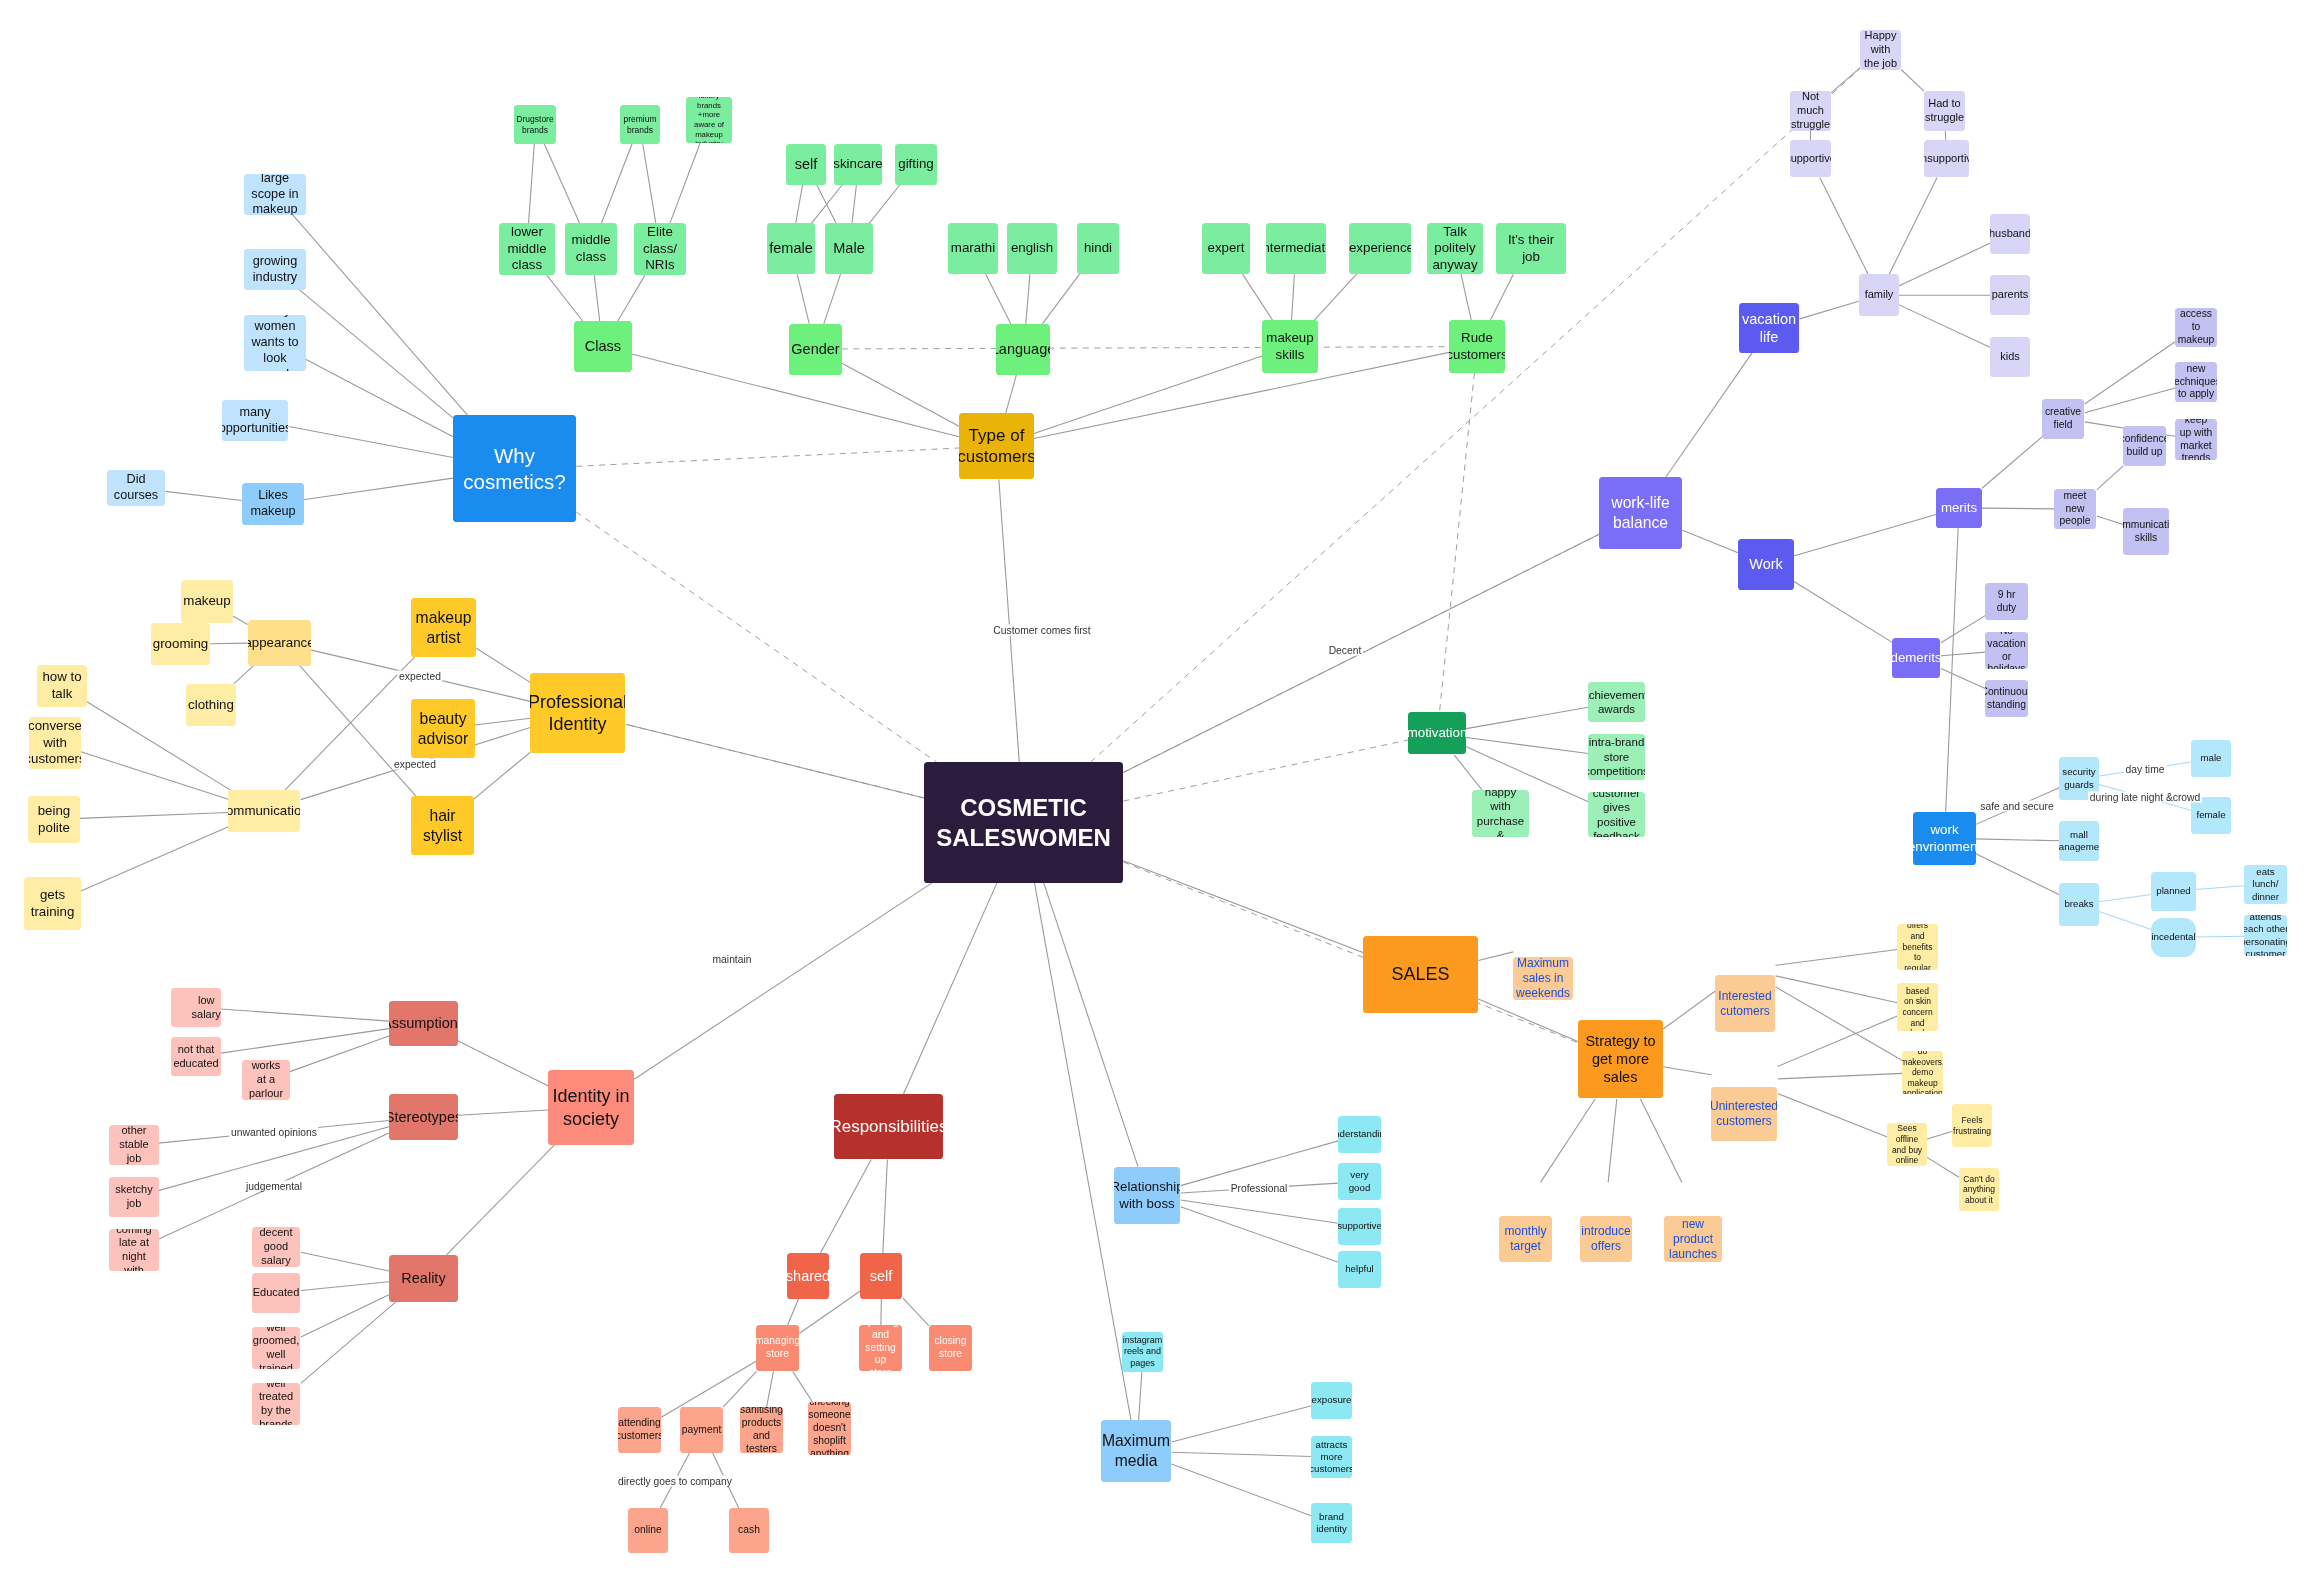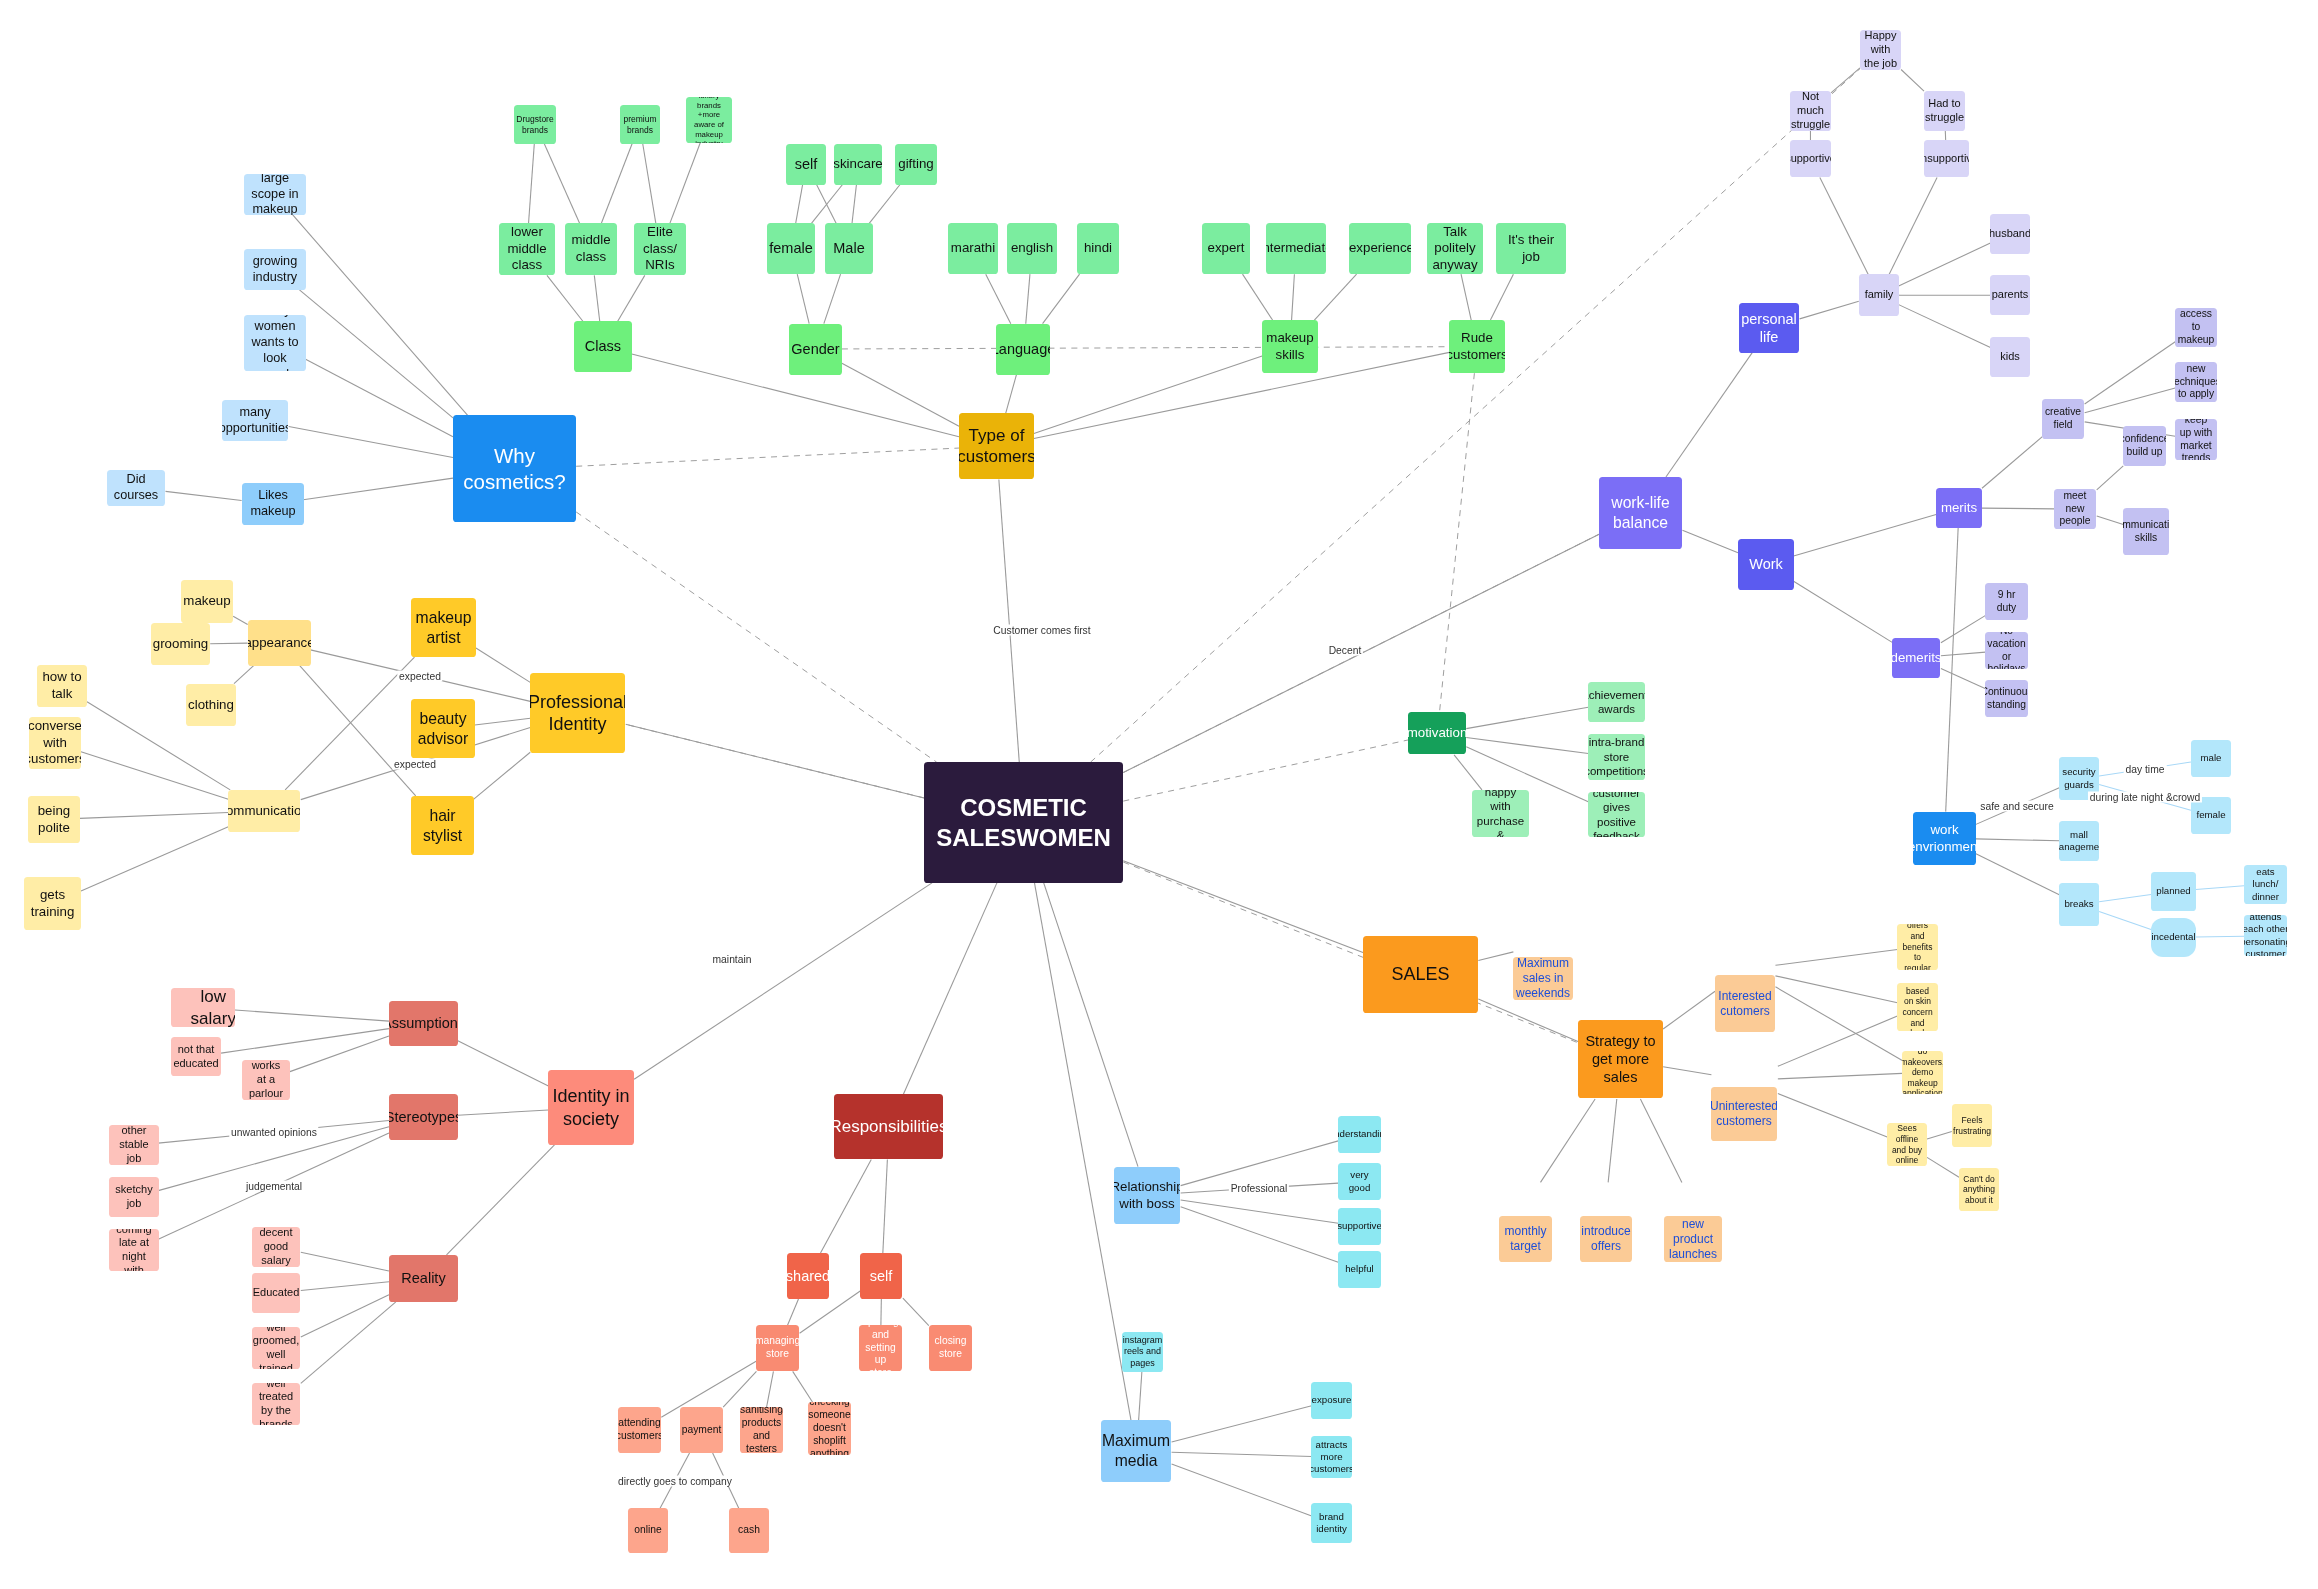--- a/index.html
+++ b/index.html
@@ -242,21 +242,21 @@
       <div class="node c-yellow-pale" style="left: 186px; top: 684px; width: 50px; height: 42px; font-size: 13.3px;">clothing</div>
       <div class="node c-yellow-pale" style="left: 228px; top: 790px; width: 72px; height: 42px; font-size: 13.3px;">communication</div>
       <div class="node c-yellow-pale" style="left: 37px; top: 665px; width: 50px; height: 42px; font-size: 13.3px;">how to talk</div>
       <div class="node c-yellow-pale" style="left: 29px; top: 717px; width: 52px; height: 52px; font-size: 13.3px;">converse with customers</div>
       <div class="node c-yellow-pale" style="left: 28px; top: 796px; width: 52px; height: 47px; font-size: 13.3px;">being polite</div>
       <div class="node c-yellow-pale" style="left: 24px; top: 877px; width: 57px; height: 53px; font-size: 13.3px;">gets training</div>
       <div class="node c-pink-node" style="left: 548px; top: 1070px; width: 86px; height: 75px; font-size: 18px;">Identity in society</div>
       <div class="node c-pink-mid" style="left: 389px; top: 1001px; width: 69px; height: 45px; font-size: 14.5px;">Assumptions</div>
       <div class="node c-pink-mid" style="left: 389px; top: 1094px; width: 69px; height: 46px; font-size: 14.5px;">Stereotypes</div>
       <div class="node c-pink-mid" style="left: 389px; top: 1255px; width: 69px; height: 47px; font-size: 14.5px;">Reality</div>
-      <div class="node c-pink-pale" style="left: 171px; top: 988px; width: 64px; height: 39px; font-size: 17px; padding-left: 24px;">low salary</div>
+      <div class="node c-pink-pale" style="left: 171px; top: 988px; width: 50px; height: 39px; font-size: 11px; padding-left: 24px;">low salary</div>
       <div class="node c-pink-pale" style="left: 171px; top: 1037px; width: 50px; height: 39px; font-size: 11px;">not that educated</div>
       <div class="node c-pink-pale" style="left: 242px; top: 1060px; width: 48px; height: 40px; font-size: 11px;">works at a parlour</div>
       <div class="node c-pink-pale" style="left: 109px; top: 1125px; width: 50px; height: 40px; font-size: 11px;">finding other stable job option</div>
       <div class="node c-pink-pale" style="left: 109px; top: 1177px; width: 50px; height: 40px; font-size: 11px;">sketchy job</div>
       <div class="node c-pink-pale" style="left: 109px; top: 1229px; width: 50px; height: 42px; font-size: 11px;">judges for coming late at night with makeup on</div>
       <div class="node c-pink-pale" style="left: 252px; top: 1227px; width: 48px; height: 40px; font-size: 11px;">decent good salary</div>
       <div class="node c-pink-pale" style="left: 252px; top: 1273px; width: 48px; height: 40px; font-size: 11px;">Educated</div>
       <div class="node c-pink-pale" style="left: 252px; top: 1327px; width: 48px; height: 42px; font-size: 11px;">well groomed, well trained</div>
       <div class="node c-pink-pale" style="left: 252px; top: 1383px; width: 48px; height: 42px; font-size: 11px;">well treated by the brands</div>
       <div class="node c-red-strong" style="left: 834px; top: 1094px; width: 109px; height: 65px; font-size: 17px;">Responsibilities</div>
@@ -295,21 +295,21 @@
       <div class="node c-cyan-light" style="left: 1311px; top: 1382px; width: 41px; height: 37px; font-size: 9.7px;">exposure</div>
       <div class="node c-cyan-light" style="left: 1311px; top: 1436px; width: 41px; height: 42px; font-size: 9.7px;">attracts more customers</div>
       <div class="node c-cyan-light" style="left: 1311px; top: 1503px; width: 41px; height: 40px; font-size: 9.7px;">brand identity</div>
       <div class="node c-green-strong" style="left: 1408px; top: 712px; width: 58px; height: 42px; font-size: 13.3px;">motivation</div>
       <div class="node c-green-lt" style="left: 1588px; top: 682px; width: 57px; height: 40px; font-size: 11.5px;">achievement/ awards</div>
       <div class="node c-green-lt" style="left: 1588px; top: 734px; width: 57px; height: 46px; font-size: 11.5px;">intra-brand store competitions</div>
       <div class="node c-green-lt" style="left: 1472px; top: 790px; width: 57px; height: 47px; font-size: 11.5px;">customer happy with purchase &amp; makeover</div>
       <div class="node c-green-lt" style="left: 1588px; top: 792px; width: 57px; height: 45px; font-size: 11.5px;">customer gives positive feedback</div>
       <div class="node c-purple-mid" style="left: 1599px; top: 477px; width: 83px; height: 72px; font-size: 15.7px;">work-life balance</div>
       <div class="node c-purple-strong" style="left: 1738px; top: 539px; width: 56px; height: 51px; font-size: 14.5px;">Work</div>
-      <div class="node c-purple-strong" style="left: 1739px; top: 303px; width: 60px; height: 50px; font-size: 14.5px;">personal life</div>
+      <div class="node c-purple-strong" style="left: 1739px; top: 303px; width: 60px; height: 50px; font-size: 14.5px;">vacation life</div>
       <div class="node c-purple-vpale" style="left: 1859px; top: 274px; width: 40px; height: 42px; font-size: 11px;">family</div>
       <div class="node c-purple-vpale" style="left: 1990px; top: 214px; width: 40px; height: 40px; font-size: 11px;">husband</div>
       <div class="node c-purple-vpale" style="left: 1990px; top: 275px; width: 40px; height: 40px; font-size: 11px;">parents</div>
       <div class="node c-purple-vpale" style="left: 1990px; top: 337px; width: 40px; height: 40px; font-size: 11px;">kids</div>
       <div class="node c-purple-vpale" style="left: 1860px; top: 30px; width: 41px; height: 40px; font-size: 11px;">Happy with the job</div>
       <div class="node c-purple-vpale" style="left: 1790px; top: 91px; width: 41px; height: 40px; font-size: 11px;">Not much struggle</div>
       <div class="node c-purple-vpale" style="left: 1924px; top: 91px; width: 41px; height: 40px; font-size: 11px;">Had to struggle</div>
       <div class="node c-purple-vpale" style="left: 1790px; top: 140px; width: 41px; height: 37px; font-size: 11px;">supportive</div>
       <div class="node c-purple-vpale" style="left: 1924px; top: 140px; width: 45px; height: 37px; font-size: 11px;">unsupportive</div>
       <div class="node c-purple-mid" style="left: 1936px; top: 488px; width: 46px; height: 40px; font-size: 13.3px;">merits</div>

